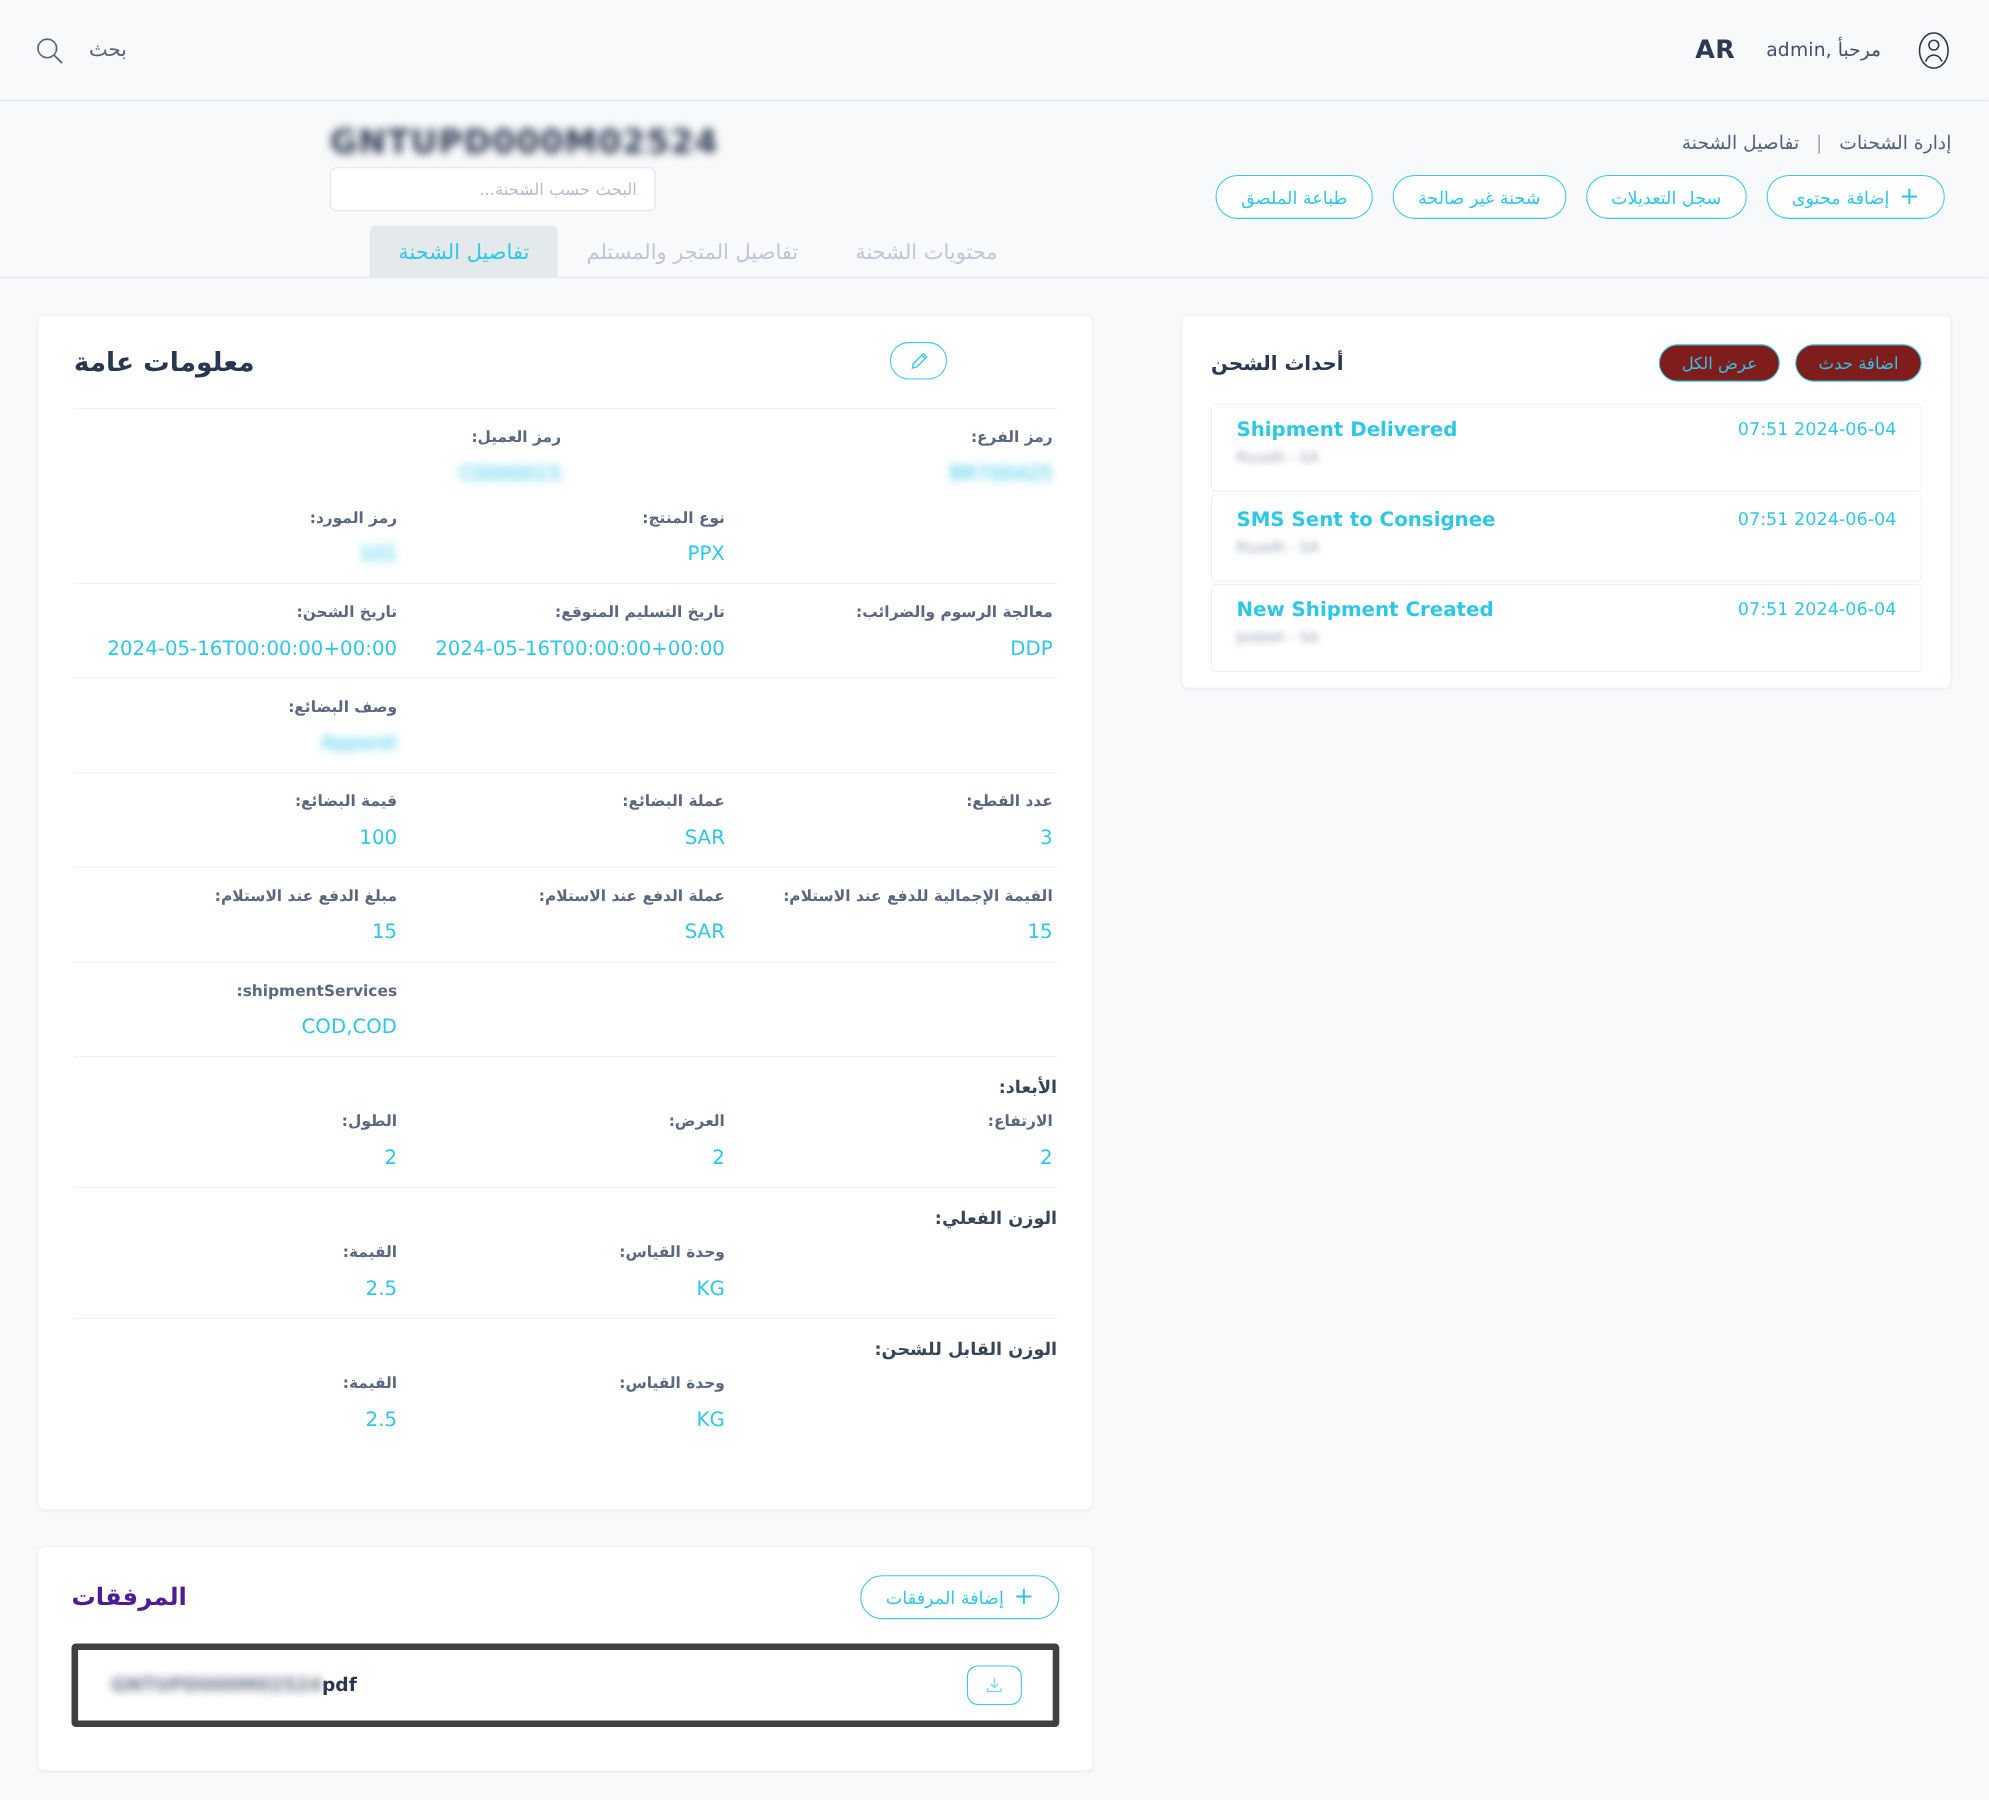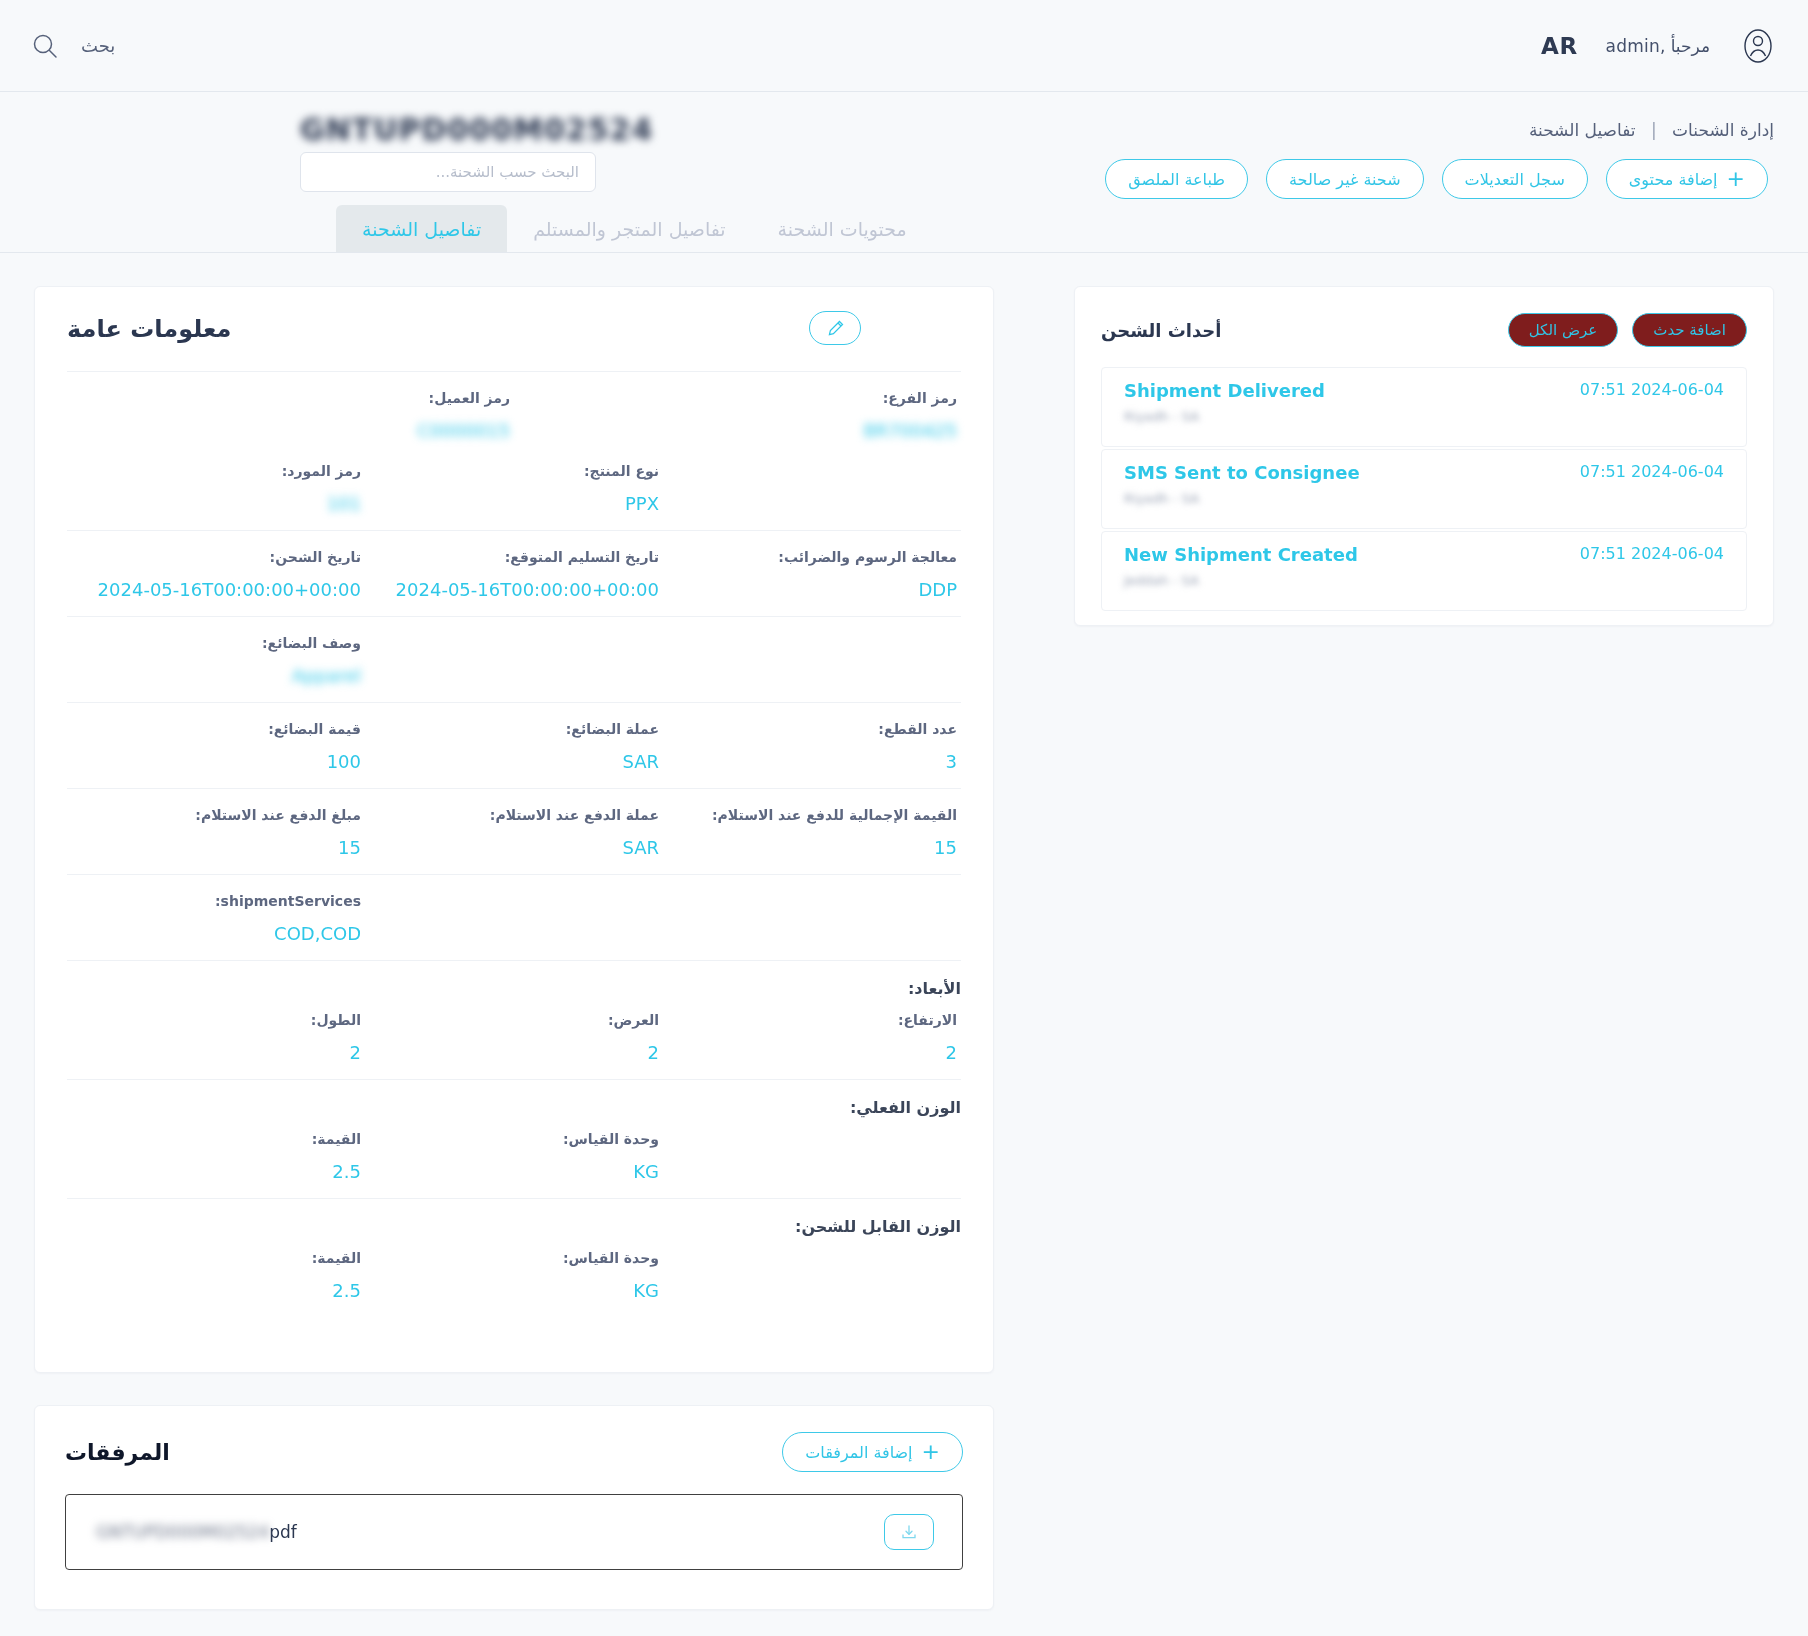--- a/index.html
+++ b/index.html
@@ -149,26 +149,27 @@
   .val.blurred { filter: blur(4px); user-select: none; }
   .val.empty { min-height: 20px; }
   .section-lbl { font-size: 16px; color: #3b4559; font-weight: 600; margin-bottom: 14px; text-align: right; }
 
   
   .attach-card {
     position: absolute; top: 1405px; left: 34px;
     width: 960px; height: 205px; padding: 26px 30px;
   }
   .attach-head { display: flex; align-items: center; justify-content: space-between; }
-  .attach-title { font-size: 22px; font-weight: 700; color: #0f172a; }
+  .attach-title { font-size: 22px; font-weight: 700; color: #4c1d95; }
   .attach-row {
     margin-top: 22px; height: 76px;
-    border: 1px solid #404040; border-radius: 4px;
+    border: 6px solid #404040; border-radius: 4px;
     display: flex; align-items: center; justify-content: space-between;
     padding: 0 28px;
+    font-weight: bold;
   }
   .file-name {
     font-size: 17px; color: #2b3750; direction: ltr;
     display: flex; align-items: center;
   }
   .file-name .blurpart {
     filter: blur(4px); user-select: none; color: #6b7governmental; color: #6b7488;
     margin-left: 2px;
   }
   .dl-btn {

